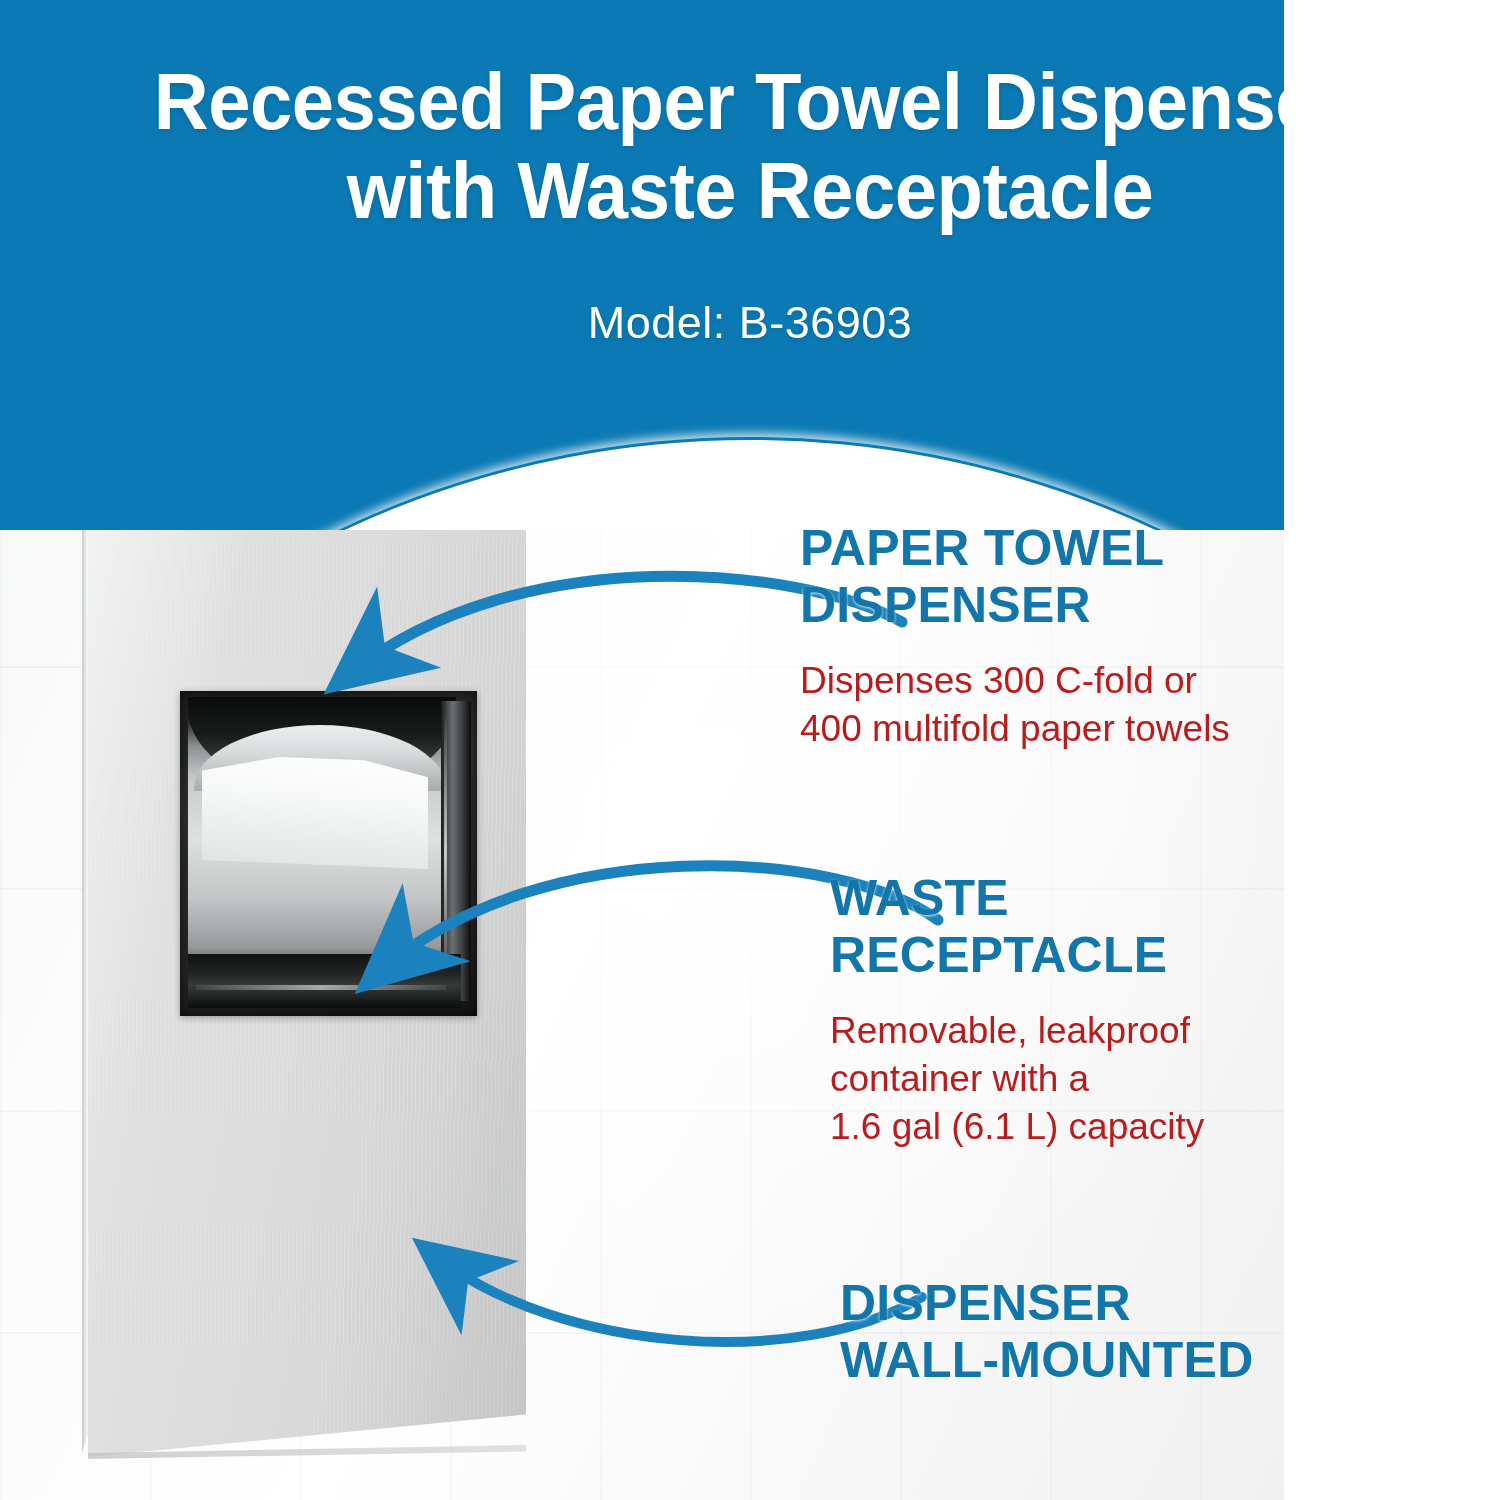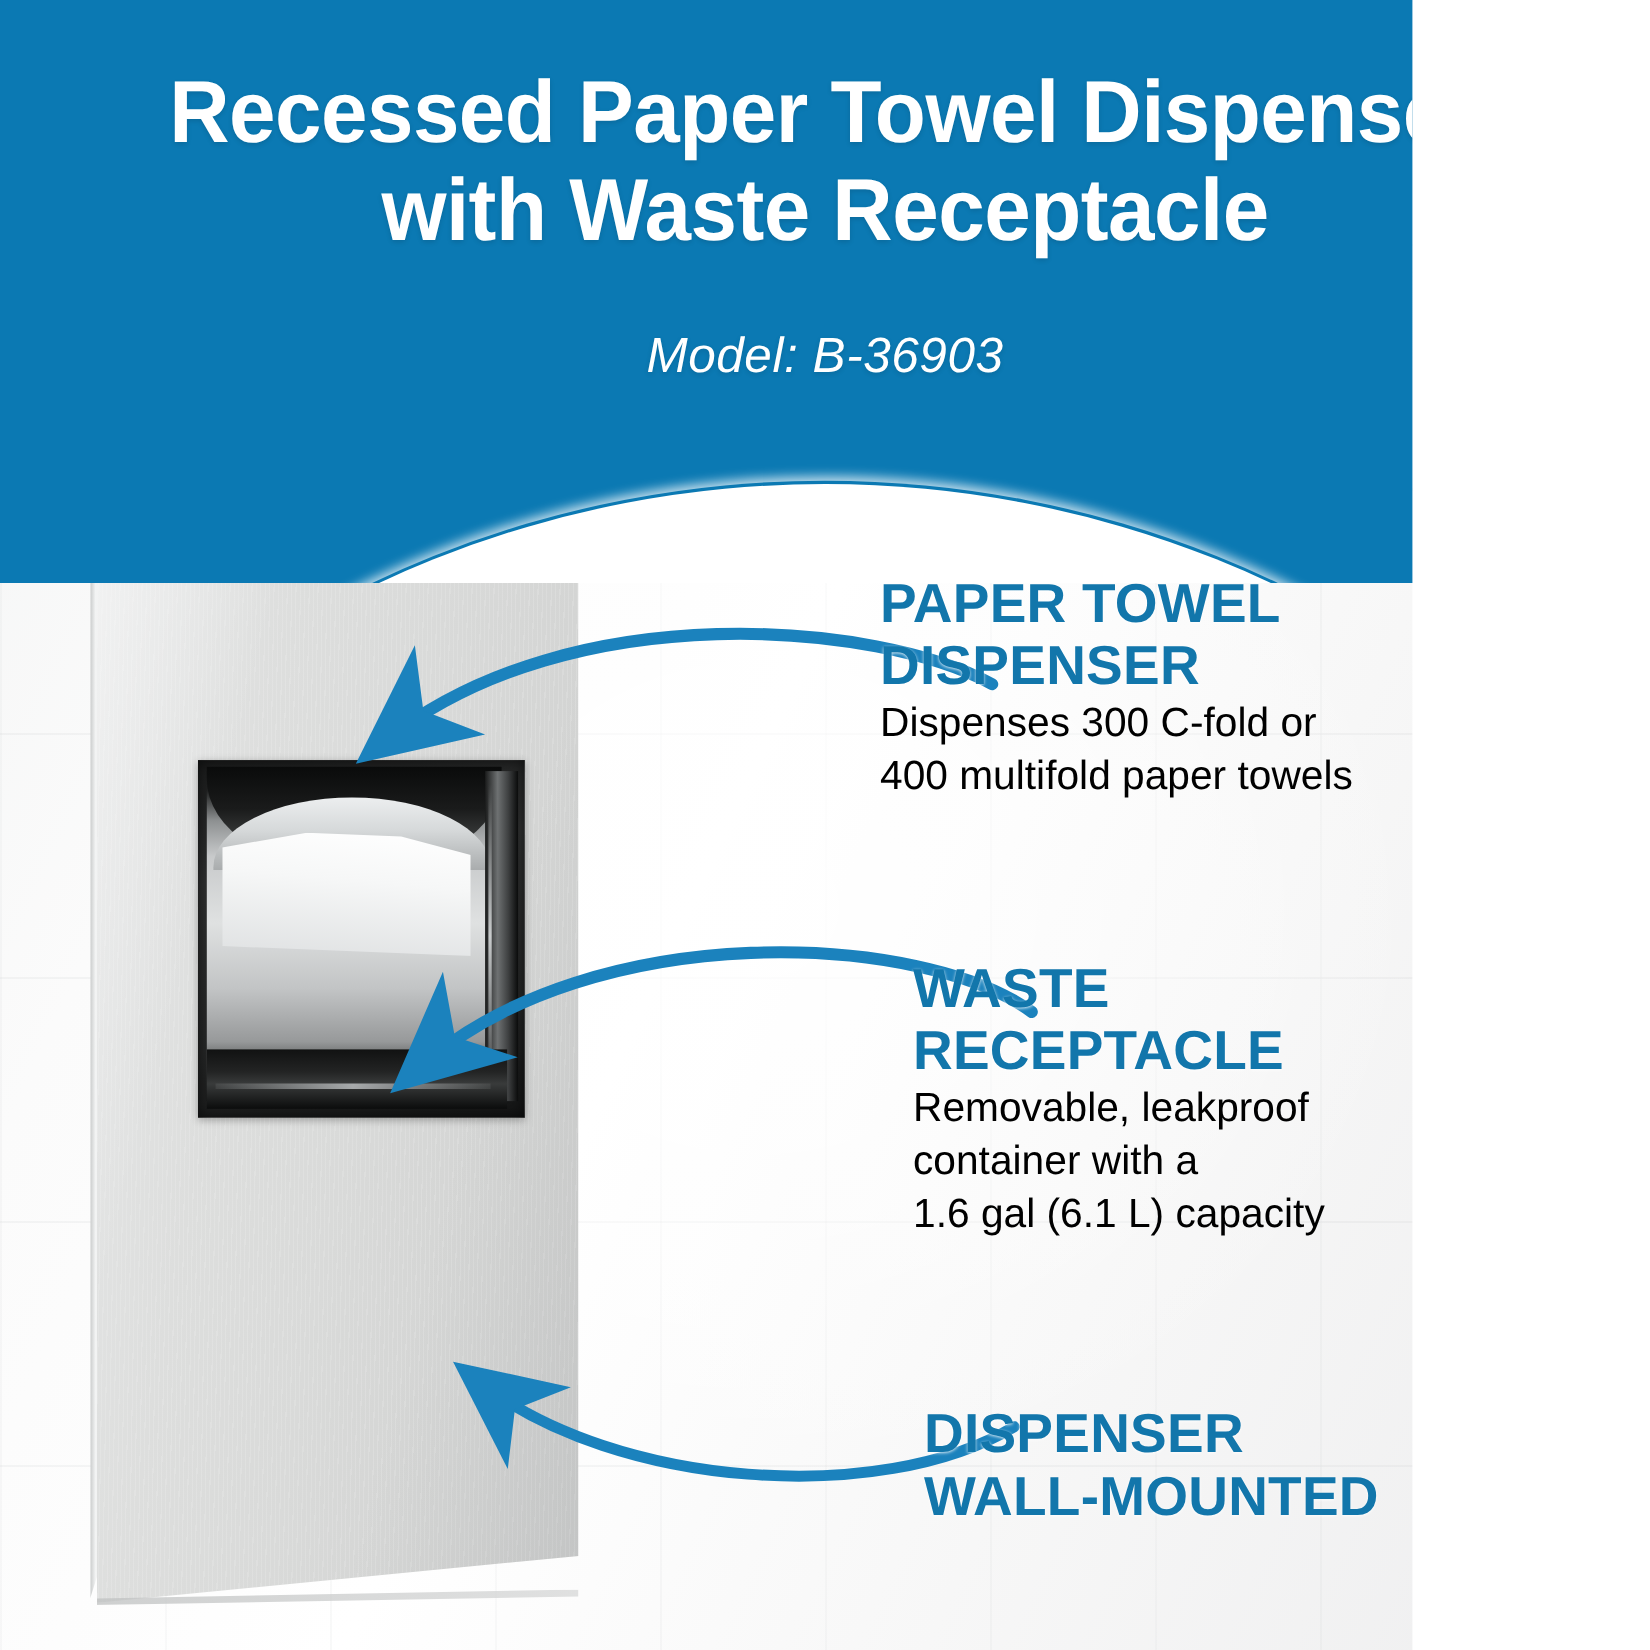--- a/index.html
+++ b/index.html
@@ -63,21 +63,20 @@
     line-height:1.11;
     letter-spacing:-0.5px;
     transform:scaleX(0.95);
     text-shadow:0 2px 5px rgba(0,0,0,.13);
     white-space:pre-line;
   }
   .subtitle {
     position:absolute; left:0; top:297px; width:1500px;
     text-align:center;
     color:#ffffff;
-    font-style:italic;
     font-size:45px;
     letter-spacing:0.5px;
     text-shadow:0 2px 5px rgba(0,0,0,.12);
   }
 
   
   .dispenser { position:absolute; left:72px; top:325px; width:470px; height:1150px; }
   .panel {
     position:absolute; left:16px; top:14px;
     width:438px; height:1118px;
@@ -166,22 +165,22 @@
   .callout h2 {
     color:#1276ab;
     font-weight:bold;
     font-size:50px;
     line-height:1.13;
     letter-spacing:0.2px;
     white-space:pre-line;
     text-shadow:0 1px 3px rgba(255,255,255,.85);
   }
   .callout p {
-    margin-top:0;
-    color:#000000;
+    margin-top:24px;
+    color:#b91c1c;
     font-size:37px;
     line-height:1.30;
     white-space:pre-line;
     font-weight:normal;
   }
   #callout-0 { left:800px; top:520px; width:620px; }
   #callout-1 { left:830px; top:870px; width:590px; }
   #callout-2 { left:840px; top:1275px; width:590px; }
 </style>
 </head>

